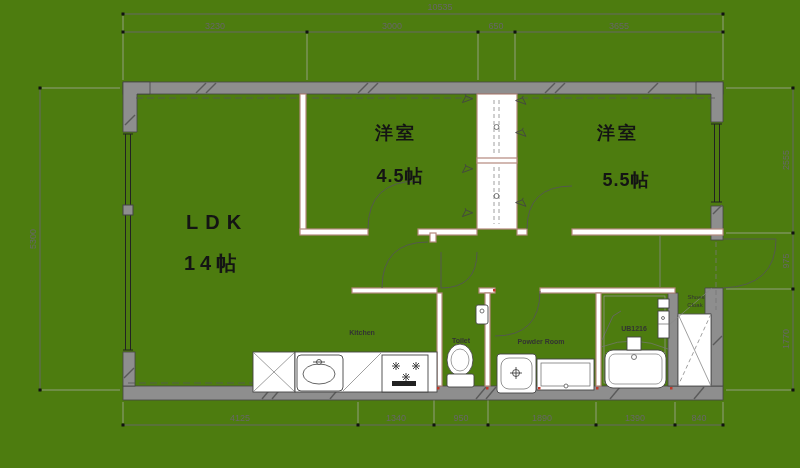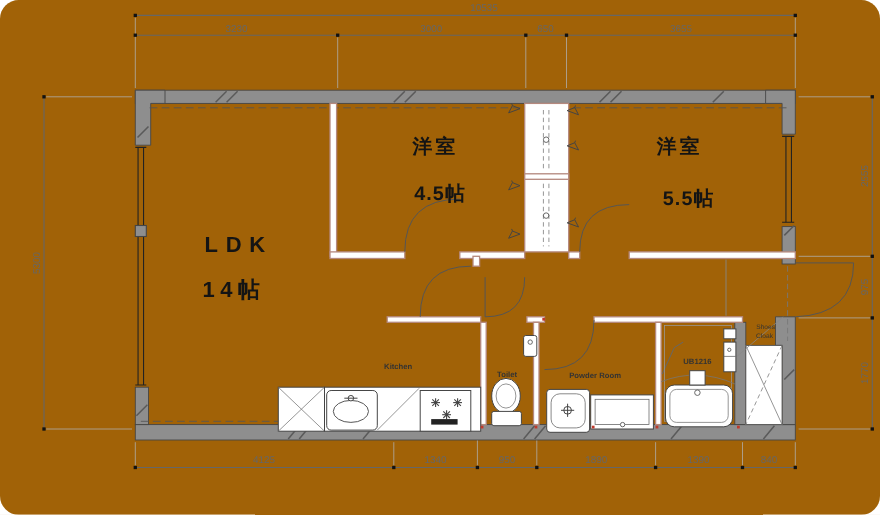--- a/index.html
+++ b/index.html
@@ -1,17 +1,17 @@
 <!DOCTYPE html>
 <html><head>
 <meta charset="utf-8">
 <style>
   html,body{margin:0;padding:0;background:#ffffff;}
-  .page{position:relative;width:800px;height:468px;background:#a16207;overflow:hidden;
-        font-family:"Liberation Sans", sans-serif;border-radius:17px;}
+  .page{position:relative;width:800px;height:468px;background:#4d7c0f;overflow:hidden;
+        font-family:"Liberation Sans", sans-serif;}
   svg text{font-family:"Liberation Sans", sans-serif;}
   .dim{font-size:9px;fill:#666;}
   .room-big{font-size:20px;font-weight:bold;fill:#141414;}
   .room-mid{font-size:18px;font-weight:bold;fill:#141414;}
   .fixture-label{font-size:7px;fill:#333;font-weight:bold;}
   .fixture-label-sm{font-size:6px;fill:#333;}
 </style>
 </head>
 <body>
 

